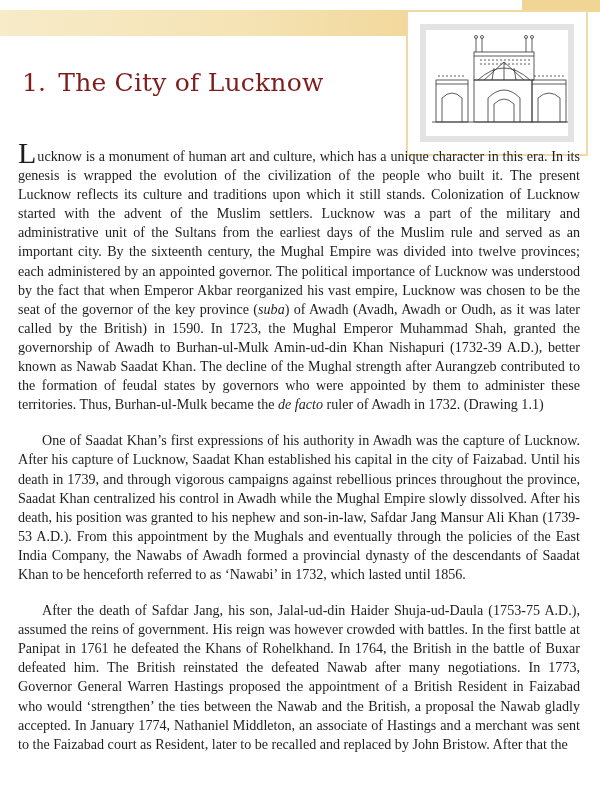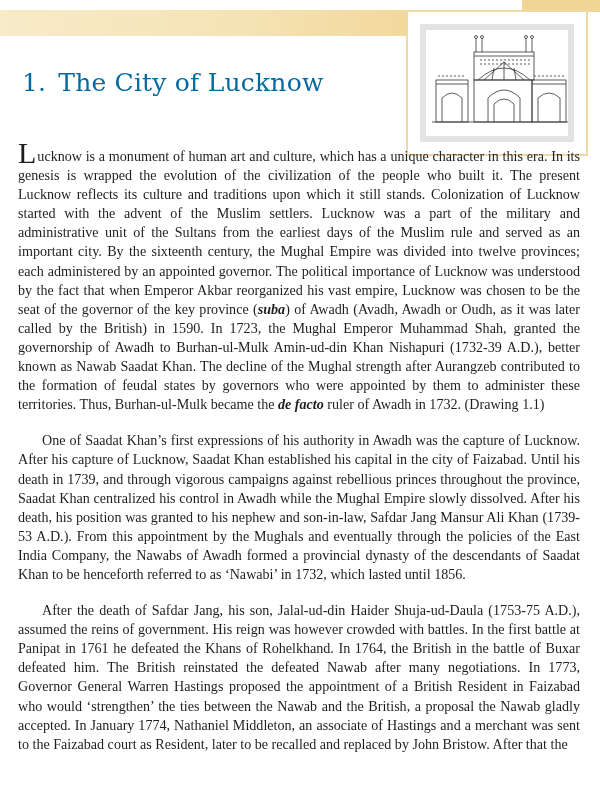--- a/index.html
+++ b/index.html
@@ -21,35 +21,35 @@
       position: absolute; left: 406px; top: 10px; width: 182px; height: 146px;
       background: #ffffff; border: 2px solid #efd9a5; box-sizing: border-box;
     }
     .figure-inner {
       position: absolute; left: 12px; top: 12px; width: 154px; height: 118px;
       border: 6px solid #e3e3e3; box-sizing: border-box;
     }
     .figure-inner svg { position: absolute; left: 4px; top: 0; }
     .title {
       position: absolute; left: 22px; top: 68px;
-      font-size: 25px; color: #0369a1; letter-spacing: 0.2px;
+      font-size: 25px; color: #7f1d1d; letter-spacing: 0.2px;
       font-family: "DejaVu Serif", "Liberation Serif", serif;
       font-weight: normal; margin: 0;
     }
     .title .num { margin-right: 12px; }
     .body-text {
       position: absolute; left: 18px; top: 143px; width: 562px;
       font-size: 14.1px; line-height: 19.1px; text-align: justify;
     }
     .body-text p { margin: 0 0 17px 0; }
     .body-text p.indent { text-indent: 24px; }
     .dropcap {
       font-size: 30px; line-height: 19px; vertical-align: -2px; margin-right: 1px;
     }
-    em.bold-it { font-style: italic; font-weight: bold; }
+    em.bold-it { font-style: italic; font-weight: normal; }
   </style>
 </head>
 <body>
 
 <div class="band"></div>
 <div class="band-right"></div>
 
 <div class="figure-frame">
   <div class="figure-inner">
     <svg width="140" height="106" viewBox="0 0 140 106" fill="none" stroke="#333" stroke-width="0.8">

